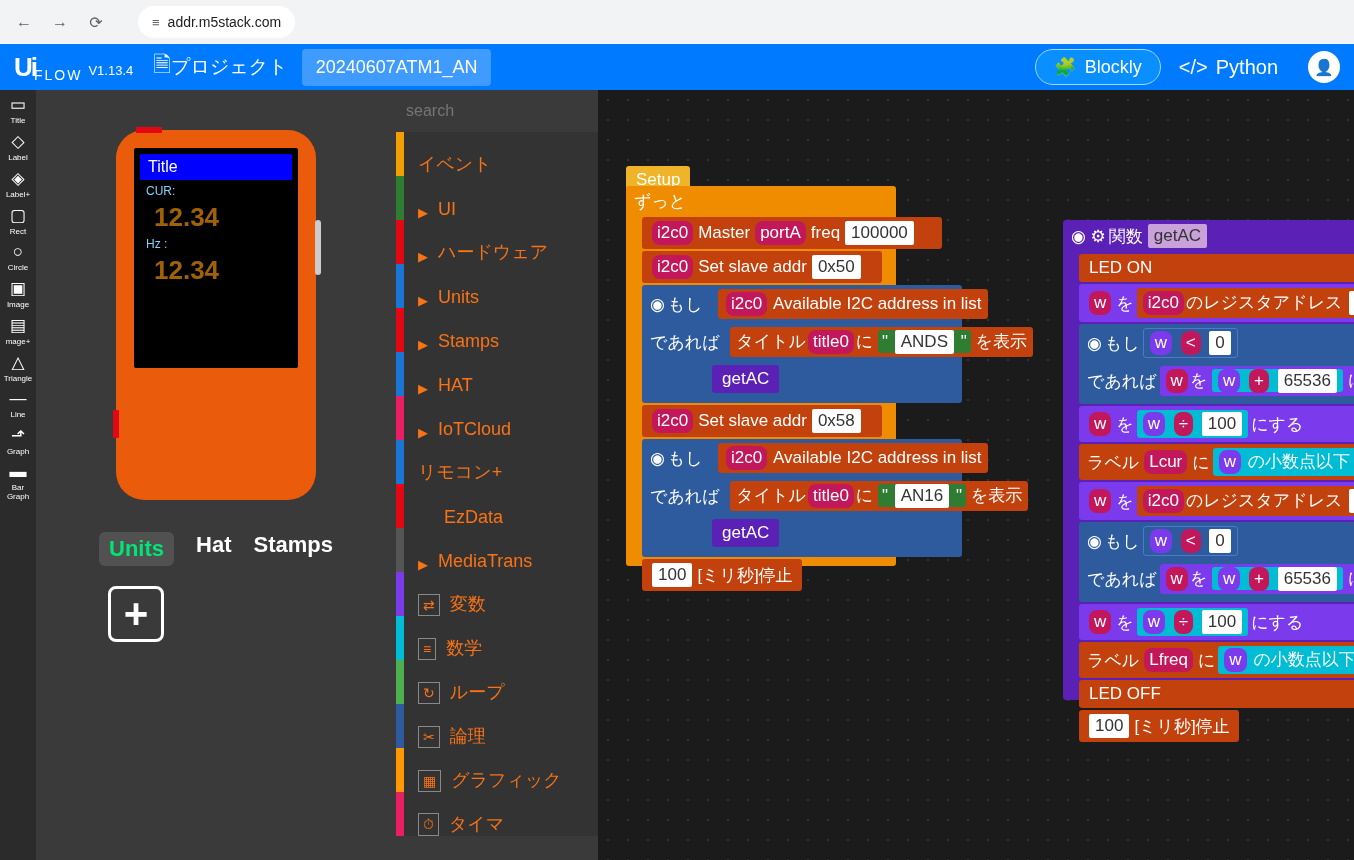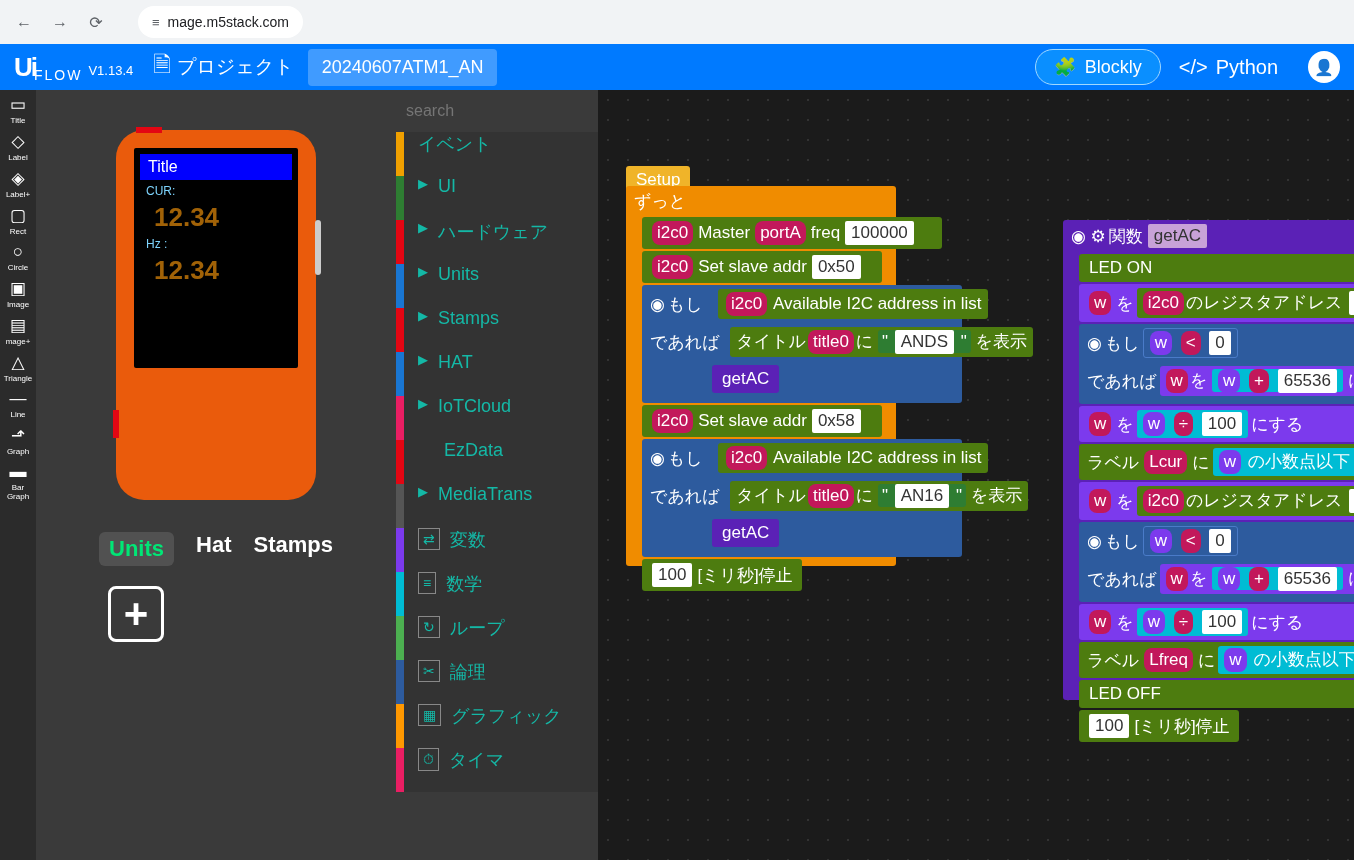--- a/index.html
+++ b/index.html
@@ -6,21 +6,21 @@
 body{width:1354px;height:860px;overflow:hidden;background:#fff}
 .browser-bar{height:44px;background:#f1f3f5;display:flex;align-items:center;padding:0 10px;gap:8px}
 .browser-bar .nav-btn{width:28px;height:28px;display:flex;align-items:center;justify-content:center;color:#5f6368;cursor:pointer;border-radius:50%}
 .url-box{display:flex;align-items:center;margin-left:20px;background:#fff;border-radius:20px;padding:4px 14px;height:32px;flex:0 0 auto;gap:8px;font-size:14px;color:#202124}
 .url-box .lock{font-size:13px;color:#5f6368}
 .top-bar{height:46px;background:#007aff;display:flex;align-items:center;padding:0 14px;color:#fff}
 .logo{font-weight:bold;font-size:26px;letter-spacing:-2px}
 .flow-txt{font-size:14px;letter-spacing:2px;margin-left:-2px;position:relative;top:8px}
 .ver{font-size:13px;margin-left:6px;margin-top:6px}
 .proj-icon{margin-left:20px;font-size:22px}
-.proj-lbl{margin-left:6px;font-size:19px}
+.proj-lbl{margin-left:0;font-size:19px}
 .proj-name{margin-left:14px;background:rgba(255,255,255,.25);padding:8px 14px;border-radius:4px;font-size:18px}
 .spacer{flex:1}
 .blockly-btn{background:#0a8fff;border:1px solid #a0d8ff;border-radius:30px;padding:6px 18px;display:flex;align-items:center;font-size:18px;gap:8px;margin-right:18px}
 .python-btn{display:flex;align-items:center;font-size:20px;gap:8px;margin-right:20px}
 .user-icon{width:32px;height:32px;background:#fff;border-radius:50%;display:flex;align-items:center;justify-content:center;color:#007aff;margin-left:10px}
 .main{display:flex;height:770px}
 .side-tools{width:36px;background:#2b2b2b;display:flex;flex-direction:column;align-items:center;padding-top:4px}
 .tool{color:#fff;font-size:8px;text-align:center;margin-bottom:6px;cursor:pointer}
 .tool .ti{font-size:17px;display:block;margin-bottom:1px}
 .device-area{width:360px;background:#3a3a3a;display:flex;flex-direction:column;align-items:center;padding-top:40px}
@@ -30,50 +30,50 @@
 .screen-txt{color:#7dd3fc;font-size:12px;padding:4px 6px}
 .screen-big{color:#a16207;font-size:26px;font-weight:bold;padding:0 14px}
 .m5-btn{margin-top:20px;border:3px solid #d04f08;border-radius:14px;padding:12px 30px;text-align:center;font-size:42px;font-weight:bold;color:#d04f08}
 .red-led{position:absolute;left:-3px;top:280px;width:6px;height:28px;background:#e30613}
 .red-top{position:absolute;top:-3px;left:20px;width:26px;height:6px;background:#e30613}
 .side-btn{position:absolute;right:-5px;top:90px;width:6px;height:55px;background:#ccc;border-radius:3px}
 .tabs{margin-top:32px;display:flex;gap:22px;font-size:22px;color:#fff;font-weight:bold}
 .tabs .active{color:#00e676;background:rgba(255,255,255,.12);padding:4px 10px;border-radius:6px}
 .add-btn{margin-top:20px;width:56px;height:56px;border:3px solid #fff;border-radius:8px;display:flex;align-items:center;justify-content:center;color:#fff;font-size:42px;font-weight:bold;align-self:flex-start;margin-left:72px}
 .category-col{width:202px;background:#3a3a3a}
-.search-row{height:42px;display:flex;align-items:flex-end;padding:12px 10px}
+.search-row{height:42px;display:flex;align-items:center;padding:0 10px}
 .search-row input{flex:1;background:transparent;border:none;color:#aaa;font-size:16px;outline:none}
 .search-row .si{color:#ccc;font-size:22px}
-.cat{height:44px;display:flex;align-items:flex-start;padding-left:14px;color:#14b8a6;font-size:18px;background:#333;border-left:8px solid;gap:10px;cursor:pointer}
+.cat{height:44px;display:flex;align-items:flex-end;padding-left:14px;color:#f97316;font-size:18px;background:#333;border-left:8px solid;gap:10px;cursor:pointer}
 .cat .arrow{font-size:13px}
 .workspace{flex:1;background:#1b1b1b;position:relative;overflow:hidden}
 .dots{position:absolute;inset:0;background-image:radial-gradient(circle,#333 1px,transparent 1px);background-size:20px 20px}
 .blk{position:absolute;font-size:17px;color:#fff;border-radius:3px;white-space:nowrap}
 .yellow{background:#f0b429}
 .orange{background:#f08c00}
-.pink{background:#4d7c0f}
+.pink{background:#c2410c}
 .navy{background:#2d5b9e}
 .purple{background:#7c3aed}
 .dkpurple{background:#5b21b6}
 .green{background:#2e7d32}
 .field{background:#c2185b;padding:2px 5px;border-radius:8px;display:inline-block;margin:0 2px}
 .wfield{background:#fff;color:#333;padding:2px 6px;border-radius:2px;display:inline-block;margin:0 2px}
 .b-row{padding:4px 8px;display:flex;align-items:center;gap:3px}
 .stack{margin-left:16px}
 </style>
 </head>
 <body>
 
 <div class="browser-bar">
   <div class="nav-btn">←</div>
   <div class="nav-btn">→</div>
   <div class="nav-btn">⟳</div>
   <div class="url-box">
     <span class="lock">≡</span>
-    <span>mage.m5stack.com</span>
+    <span>addr.m5stack.com</span>
   </div>
 </div>
 
 <div class="top-bar">
   <span class="logo">Ui</span>
   <span class="flow-txt">FLOW</span>
   <span class="ver">V1.13.4</span>
   <span class="proj-icon">🗎</span>
   <span class="proj-lbl">プロジェクト</span>
   <span class="proj-name">20240607ATM1_AN</span>
@@ -151,20 +151,23 @@
           <span>Stamps</span>
         </div>
         <div class="cat" style="border-left-color: rgb(25, 118, 210);">
           <span class="arrow">▶</span>
           <span>HAT</span>
         </div>
         <div class="cat" style="border-left-color: rgb(233, 30, 99);">
           <span class="arrow">▶</span>
           <span>IoTCloud</span>
         </div>
+        <div class="cat" style="border-left-color: rgb(25, 118, 210);">
+          <span>リモコン+</span>
+        </div>
         <div class="cat" style="border-left-color: rgb(227, 6, 19); padding-left: 40px;">
           <span>EzData</span>
         </div>
         <div class="cat" style="border-left-color: rgb(85, 85, 85);">
           <span class="arrow">▶</span>
           <span>MediaTrans</span>
         </div>
         <div class="cat" style="border-left-color: rgb(124, 58, 237);">
           <span style="border:1px solid #888;padding:2px 4px;font-size:14px">⇄</span>
           <span>変数</span>

